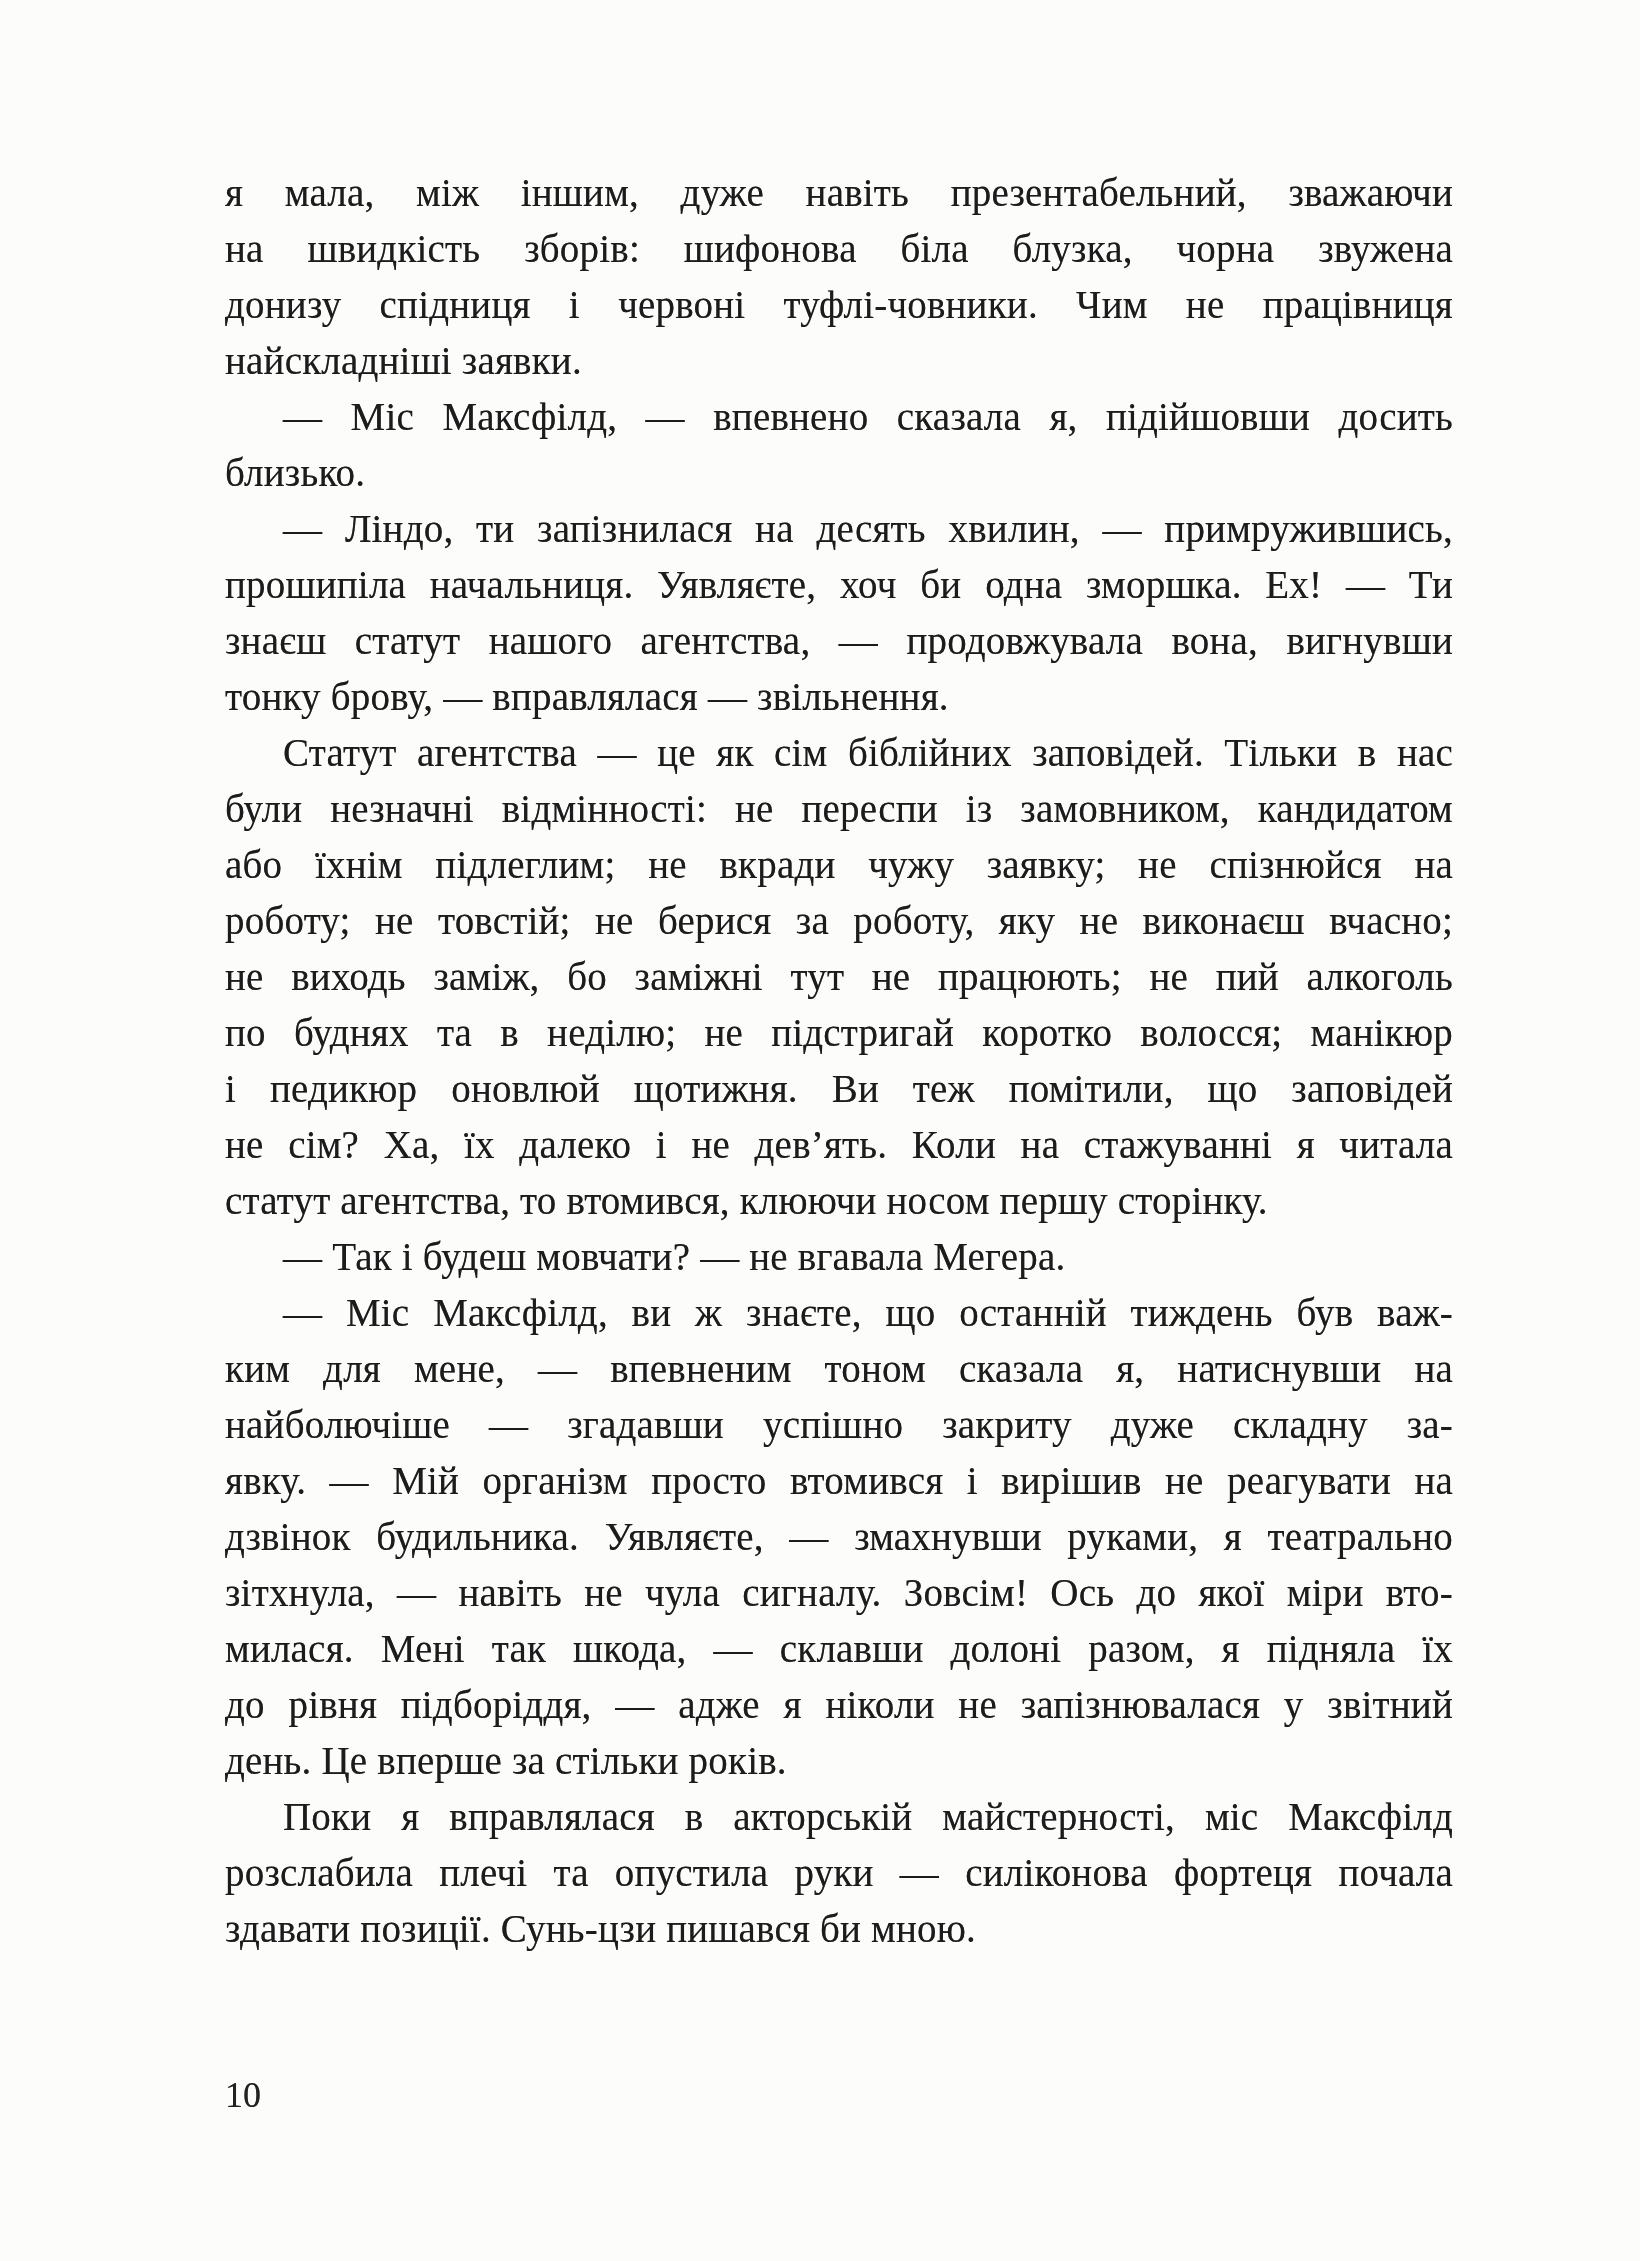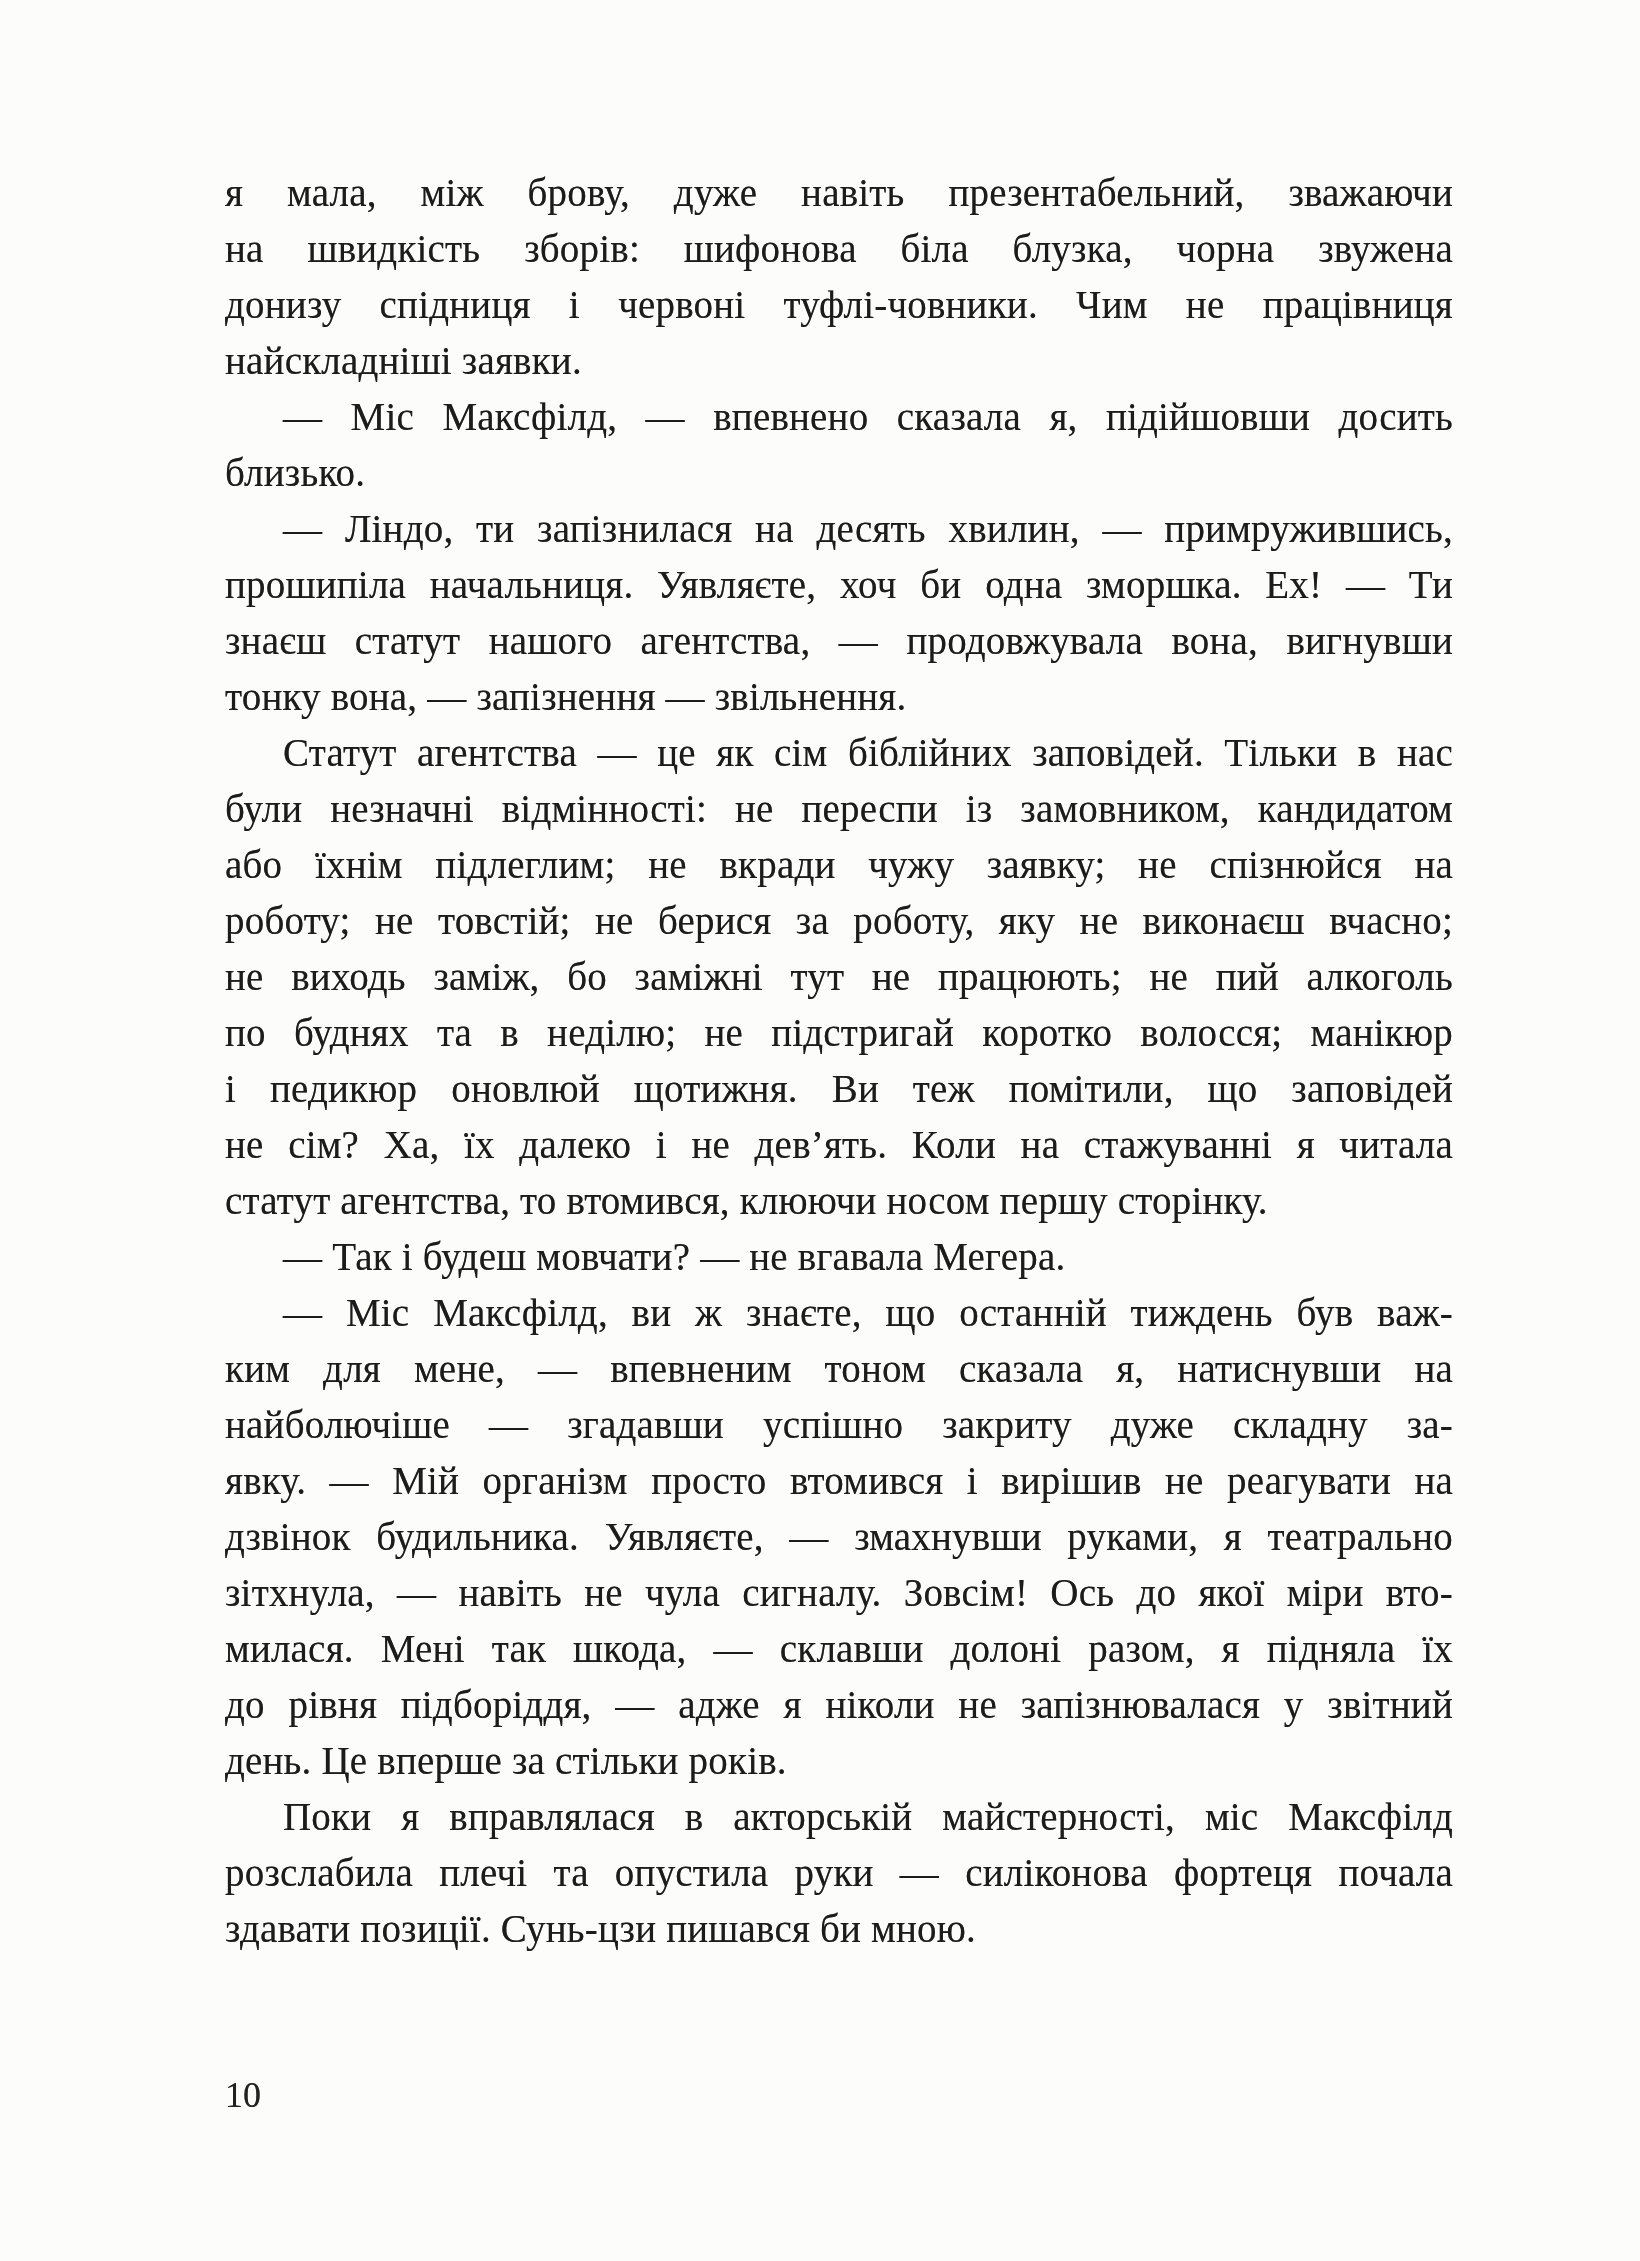--- a/index.html
+++ b/index.html
@@ -52,30 +52,30 @@
     line-height: 44px;
     color: #222222;
     text-shadow: 0 0 0.5px rgba(10,10,10,0.5);
   }
 </style>
 </head>
 <body>
 
 <div class="scan-page">
   <main class="text-block">
-      <div class="text-line">я мала, між брову, дуже навіть презентабельний, зважаючи</div>
+      <div class="text-line">я мала, між іншим, дуже навіть презентабельний, зважаючи</div>
       <div class="text-line">на швидкість зборів: шифонова біла блузка, чорна звужена</div>
       <div class="text-line">донизу спідниця і червоні туфлі-човники. Чим не працівниця</div>
       <div class="text-line last">найскладніші заявки.</div>
       <div class="text-line indent">— Міс Максфілд, — впевнено сказала я, підійшовши досить</div>
       <div class="text-line last">близько.</div>
       <div class="text-line indent">— Ліндо, ти запізнилася на десять хвилин, — примружившись,</div>
       <div class="text-line">прошипіла начальниця. Уявляєте, хоч би одна зморшка. Ех! — Ти</div>
       <div class="text-line">знаєш статут нашого агентства, — продовжувала вона, вигнувши</div>
-      <div class="text-line last">тонку вона, — запізнення — звільнення.</div>
+      <div class="text-line last">тонку брову, — вправлялася — звільнення.</div>
       <div class="text-line indent">Статут агентства — це як сім біблійних заповідей. Тільки в нас</div>
       <div class="text-line">були незначні відмінності: не переспи із замовником, кандидатом</div>
       <div class="text-line">або їхнім підлеглим; не вкради чужу заявку; не спізнюйся на</div>
       <div class="text-line">роботу; не товстій; не берися за роботу, яку не виконаєш вчасно;</div>
       <div class="text-line">не виходь заміж, бо заміжні тут не працюють; не пий алкоголь</div>
       <div class="text-line">по буднях та в неділю; не підстригай коротко волосся; манікюр</div>
       <div class="text-line">і педикюр оновлюй щотижня. Ви теж помітили, що заповідей</div>
       <div class="text-line">не сім? Ха, їх далеко і не дев’ять. Коли на стажуванні я читала</div>
       <div class="text-line last">статут агентства, то втомився, клюючи носом першу сторінку.</div>
       <div class="text-line indent last">— Так і будеш мовчати? — не вгавала Мегера.</div>

